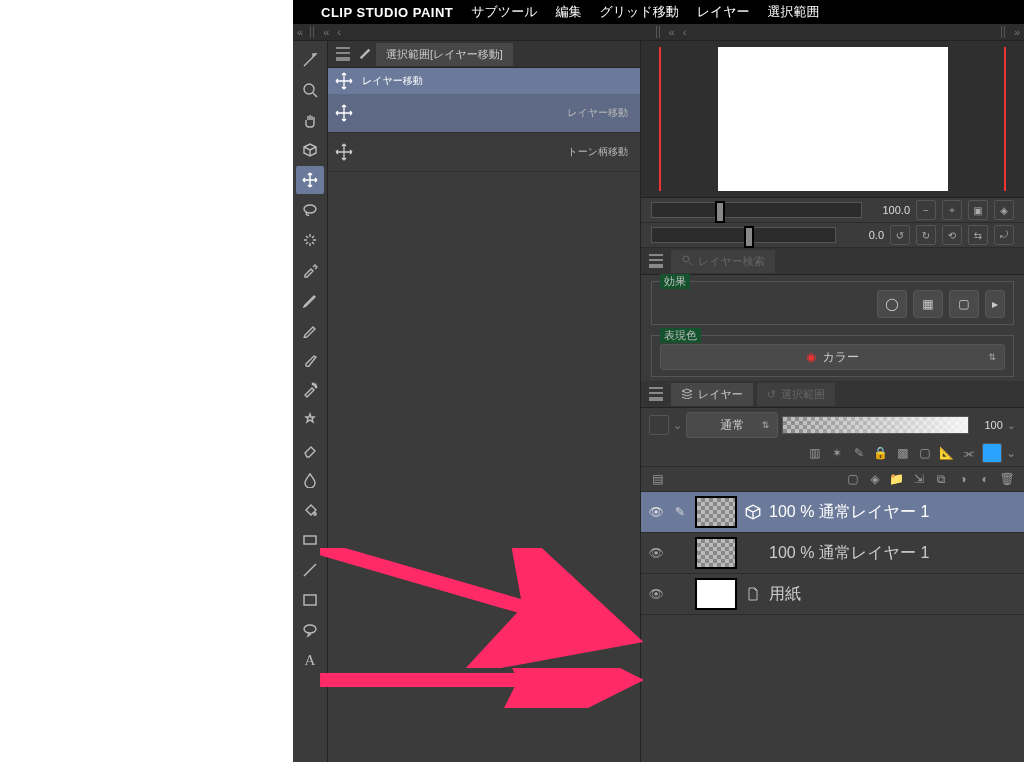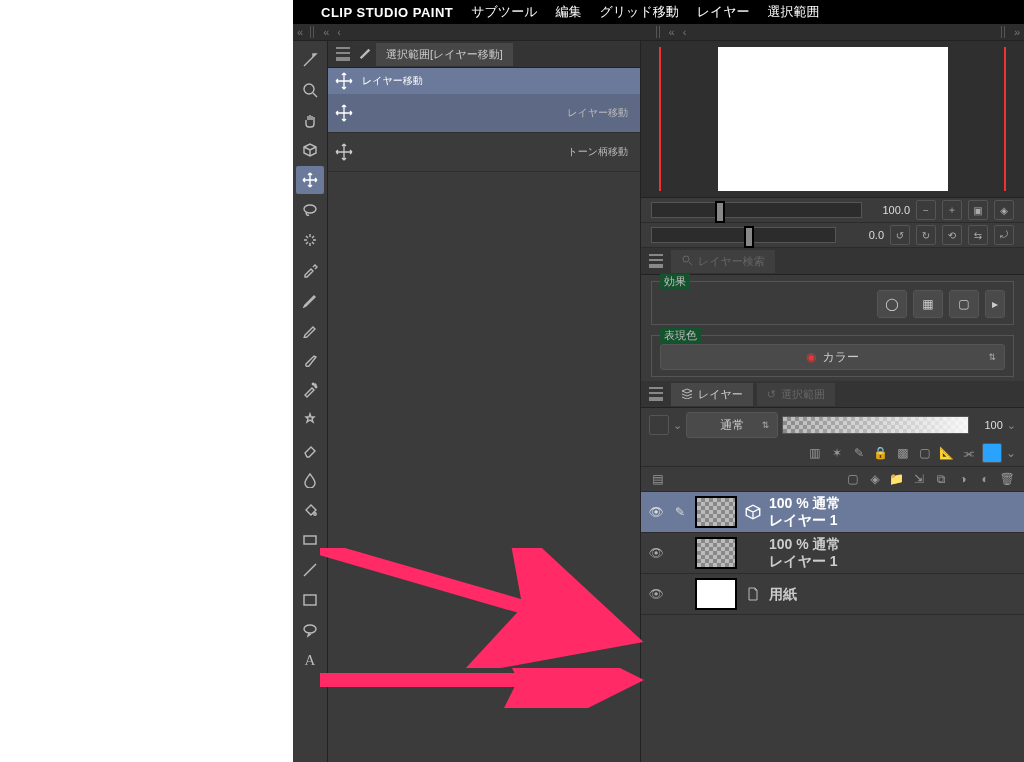--- a/index.html
+++ b/index.html
@@ -274,21 +274,21 @@
   .thumb {
     width: 38px; height: 28px;
     background: repeating-conic-gradient(#888 0 25%, #bbb 0 50%) 0 0/8px 8px;
     border: 2px solid #000;
   }
   .thumb.white { background: #fff; }
   .layerrow .kindicon {
     width: 20px; height: 20px; display:flex; align-items:center; justify-content:center;
     color: inherit;
   }
-  .layerrow .txt { display:flex; flex-direction:column; line-height:1.2; font-size:14px;font-weight:bold;}
+  .layerrow .txt { display:flex; flex-direction:row; line-height:1.2; font-size:16px;}
   .pencilsel { width:18px; text-align:center; color:#ddd; }
 
   
   .annot {
     position: absolute;
     font-size: 28px;
     font-weight: 700;
     color: #ff2a66;
     -webkit-text-stroke: 2px #fff;
     text-shadow: 0 0 2px #fff;

